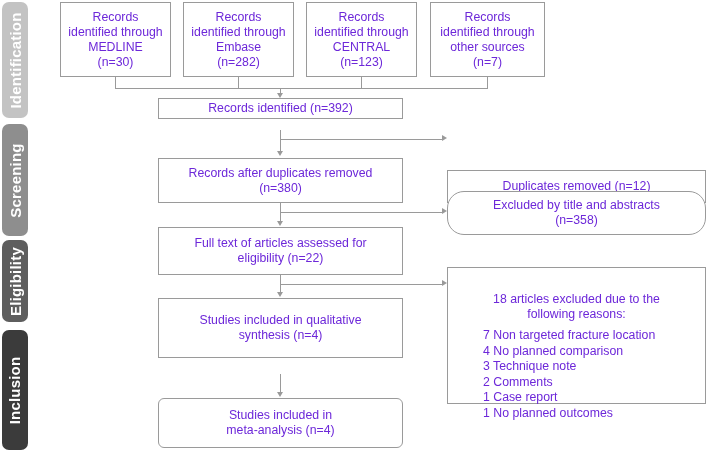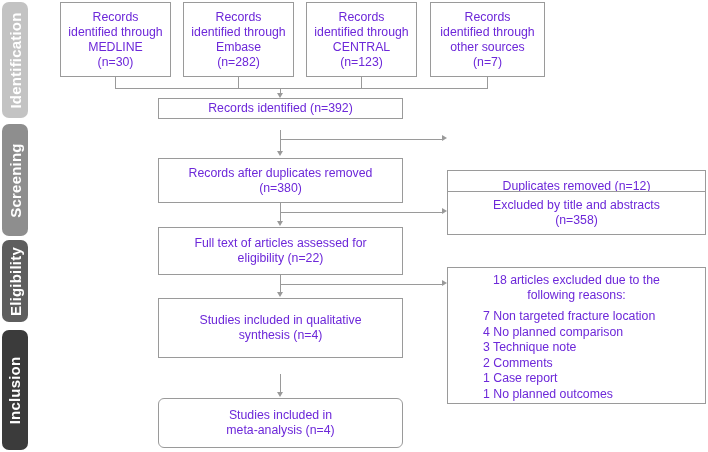--- a/index.html
+++ b/index.html
@@ -54,21 +54,21 @@
   .box .lines { width: 100%; }
   .box .lines div { white-space: nowrap; }
 
   .box.reasons {
     display: block;
     text-align: left;
     padding: 0;
   }
   .reasons .reasons-title {
     text-align: center;
-    margin-top: 5px;
+    margin-top: 24px;
     line-height: 15px;
   }
   .reasons .reasons-title div { white-space: nowrap; }
   .reasons ul {
     list-style: none;
     margin: 6px 0 0 0;
     padding: 0 0 0 35px;
   }
   .reasons li {
     line-height: 15.5px;
@@ -182,21 +182,21 @@
       <div>Records after duplicates removed</div>
       <div>(n=380)</div>
     </div>
   </div>
 
   <div class="ln vln" style="left:280px; top:203px; height:19px;"></div>
   <div class="arrow-down" style="left:277px; top:221px;"></div>
   <div class="ln hln" style="left:280px; top:212px; width:162px;"></div>
   <div class="arrow-right" style="left:442px; top:208px;"></div>
 
-  <div class="box" style="left:447px; top:191px; width:259px; height:44px;">
+  <div class="box" style="left:447px; top:191px; width:259px; height:44px;border-radius:17px;">
     <div class="lines">
       <div>Excluded by title and abstracts</div>
       <div>(n=358)</div>
     </div>
   </div>
 
   <div class="box" style="left:158px; top:227px; width:245px; height:48px;">
     <div class="lines">
       <div>Full text of articles assessed for</div>
       <div>eligibility (n=22)</div>

